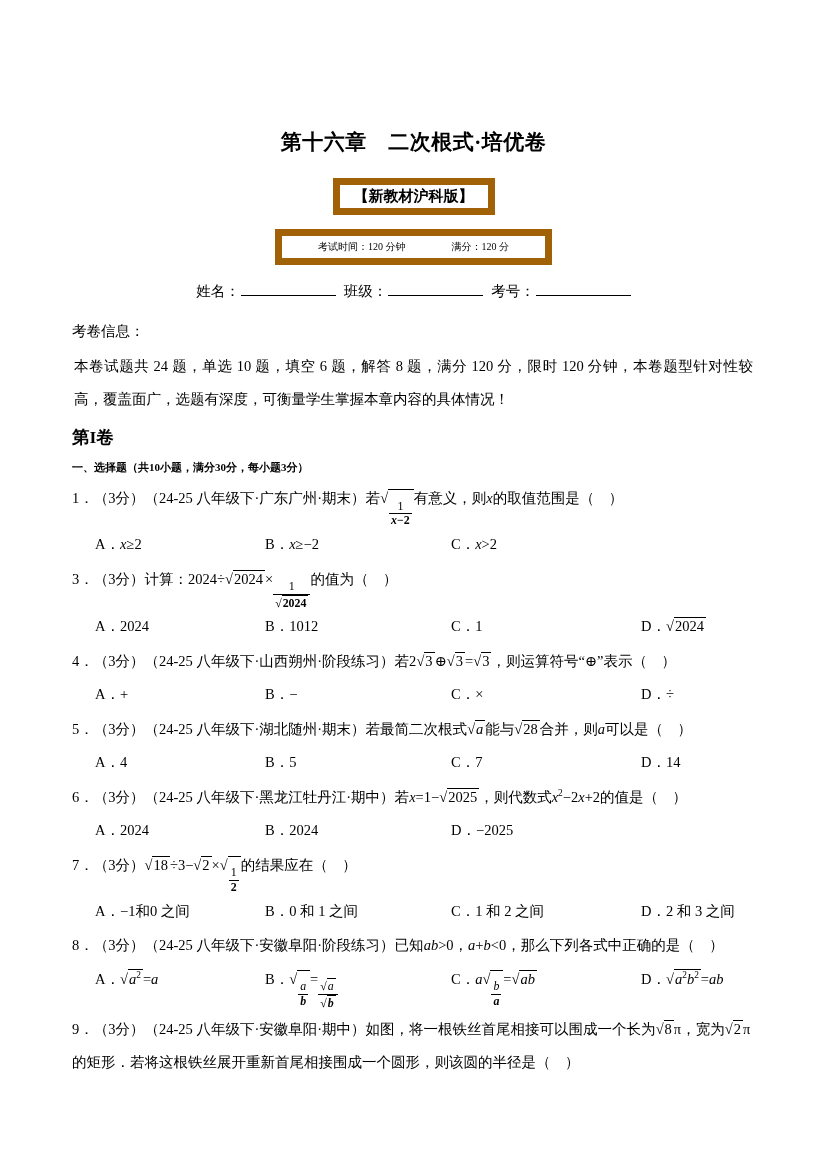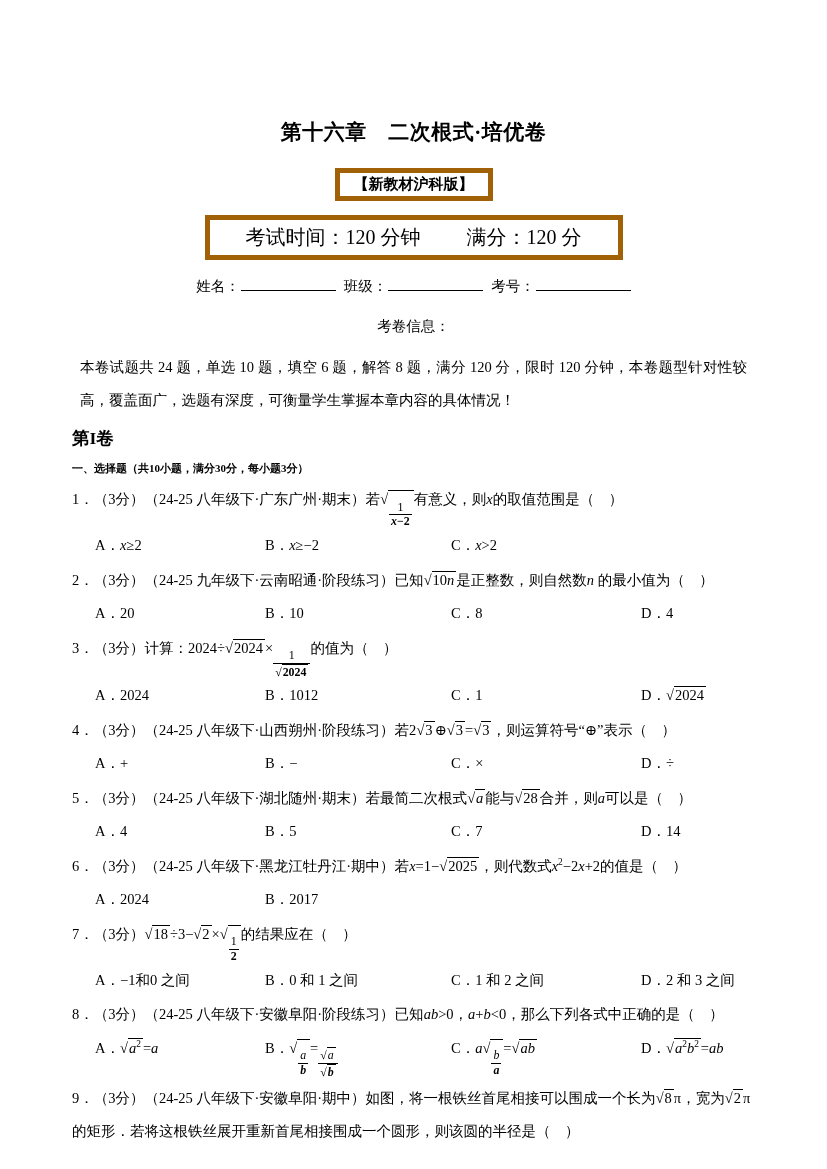--- a/index.html
+++ b/index.html
@@ -3,30 +3,30 @@
 <meta charset="utf-8">
 <style>
   html,body{margin:0;padding:0;background:#ffffff;}
   .page{
     width:827px;height:1169px;box-sizing:border-box;
     padding:116px 72px 0 72px;
     background:#ffffff;color:#000;
     font-family:"Liberation Serif","DejaVu Serif",serif;
     font-size:14.5px;overflow:hidden;position:relative;
   }
-  .title{font-size:21px;font-weight:700;text-align:center;margin:2px 0 22px 0;letter-spacing:.5px;}
-  .box{width:max-content;margin:14px auto;border:5px solid #a16207;text-align:center;}
+  .title{font-size:21px;font-weight:700;text-align:center;margin:12px 0 22px 0;letter-spacing:.5px;}
+  .box{width:max-content;margin:14px auto;border:7px solid #a16207;text-align:center;}
   .box-edition{font-weight:700;font-size:15px;padding:2px 14px;margin-bottom:6px;}
-  .box-exam{font-size:20px;padding:4px 36px;margin-bottom:12px;}
+  .box-exam{font-size:10px;padding:4px 36px;margin-bottom:12px;}
   .gap{display:inline-block;width:46px;}
   .nameline{text-align:center;margin:4px 0 10px 0;line-height:2;}
   .blank{display:inline-block;width:95px;border-bottom:1px solid #000;height:15px;margin:0 8px 0 1px;vertical-align:baseline;}
   .blank:last-child{margin-right:0;}
-  .info-label{margin:0;line-height:2.2;text-align:center;}
-  .info-text{margin:8px;line-height:2.25;text-align:justify;}
+  .info-label{margin:0;line-height:2.2;}
+  .info-text{margin:2px;line-height:2.25;text-align:justify;}
   .section{font-size:17.5px;font-weight:700;text-align:left;margin:10px 0 8px 0;}
   .part{font-size:11px;font-weight:700;margin:0 0 4px 0;line-height:1.9;}
   .q{margin:0 0 2px 0;}
   .stem{margin:0;line-height:2.3;}
   .opts{display:flex;margin:0;padding-left:23px;line-height:2.25;align-items:baseline;gap:44px;}
   .c0{width:126px;}
   .c1{width:142px;}
   .c2{width:146px;}
   .c3{flex:1;}
   
@@ -69,29 +69,20 @@
               <span class="fn">1</span>
               <span class="fd"><i>x</i>−2</span>
             </span></span></span>有意义，则<i>x</i>的取值范围是（　）</p>
     <div class="opts">
       <span class="opt c0">A．<i>x</i>≥2</span>
       <span class="opt c1">B．<i>x</i>≥−2</span>
       <span class="opt c2">C．<i>x</i>&gt;2</span>
     </div>
   </div>
 
-  <div class="q">
-    <p class="stem">2．（3分）（24-25 九年级下·云南昭通·阶段练习）已知<span class="sq"><span class="sg">√</span><span class="ov">10<i>n</i></span></span>是正整数，则自然数<i>n</i> 的最小值为（　）</p>
-    <div class="opts">
-      <span class="opt c0">A．20</span>
-      <span class="opt c1">B．10</span>
-      <span class="opt c2">C．8</span>
-      <span class="opt c3">D．4</span>
-    </div>
-  </div>
 
   <div class="q">
     <p class="stem">3．（3分）计算：2024÷<span class="sq"><span class="sg">√</span><span class="ov">2024</span></span>×<span class="fr">
           <span class="fn">1</span>
           <span class="fd"><span class="sq"><span class="sg">√</span><span class="ov">2024</span></span></span>
         </span>的值为（　）</p>
     <div class="opts">
       <span class="opt c0">A．2024</span>
       <span class="opt c1">B．1012</span>
       <span class="opt c2">C．1</span>
@@ -116,21 +107,22 @@
       <span class="opt c1">B．5</span>
       <span class="opt c2">C．7</span>
       <span class="opt c3">D．14</span>
     </div>
   </div>
 
   <div class="q">
     <p class="stem">6．（3分）（24-25 八年级下·黑龙江牡丹江·期中）若<i>x</i>=1−<span class="sq"><span class="sg">√</span><span class="ov">2025</span></span>，则代数式<i>x</i><sup>2</sup>−2<i>x</i>+2的值是（　）</p>
     <div class="opts">
       <span class="opt c0">A．2024</span>
-      <span class="opt c1">B．2017</span>
+      <span class="opt c1">B．2024</span>
+      <span class="opt c3">D．−2025</span>
     </div>
   </div>
 
   <div class="q">
     <p class="stem">7．（3分）<span class="sq"><span class="sg">√</span><span class="ov">18</span></span>÷3−<span class="sq"><span class="sg">√</span><span class="ov">2</span></span>×<span class="sq"><span class="sg">√</span><span class="ov"><span class="fr">
               <span class="fn">1</span>
               <span class="fd">2</span>
             </span></span></span>的结果应在（　）</p>
     <div class="opts">
       <span class="opt c0">A．−1和0 之间</span>

